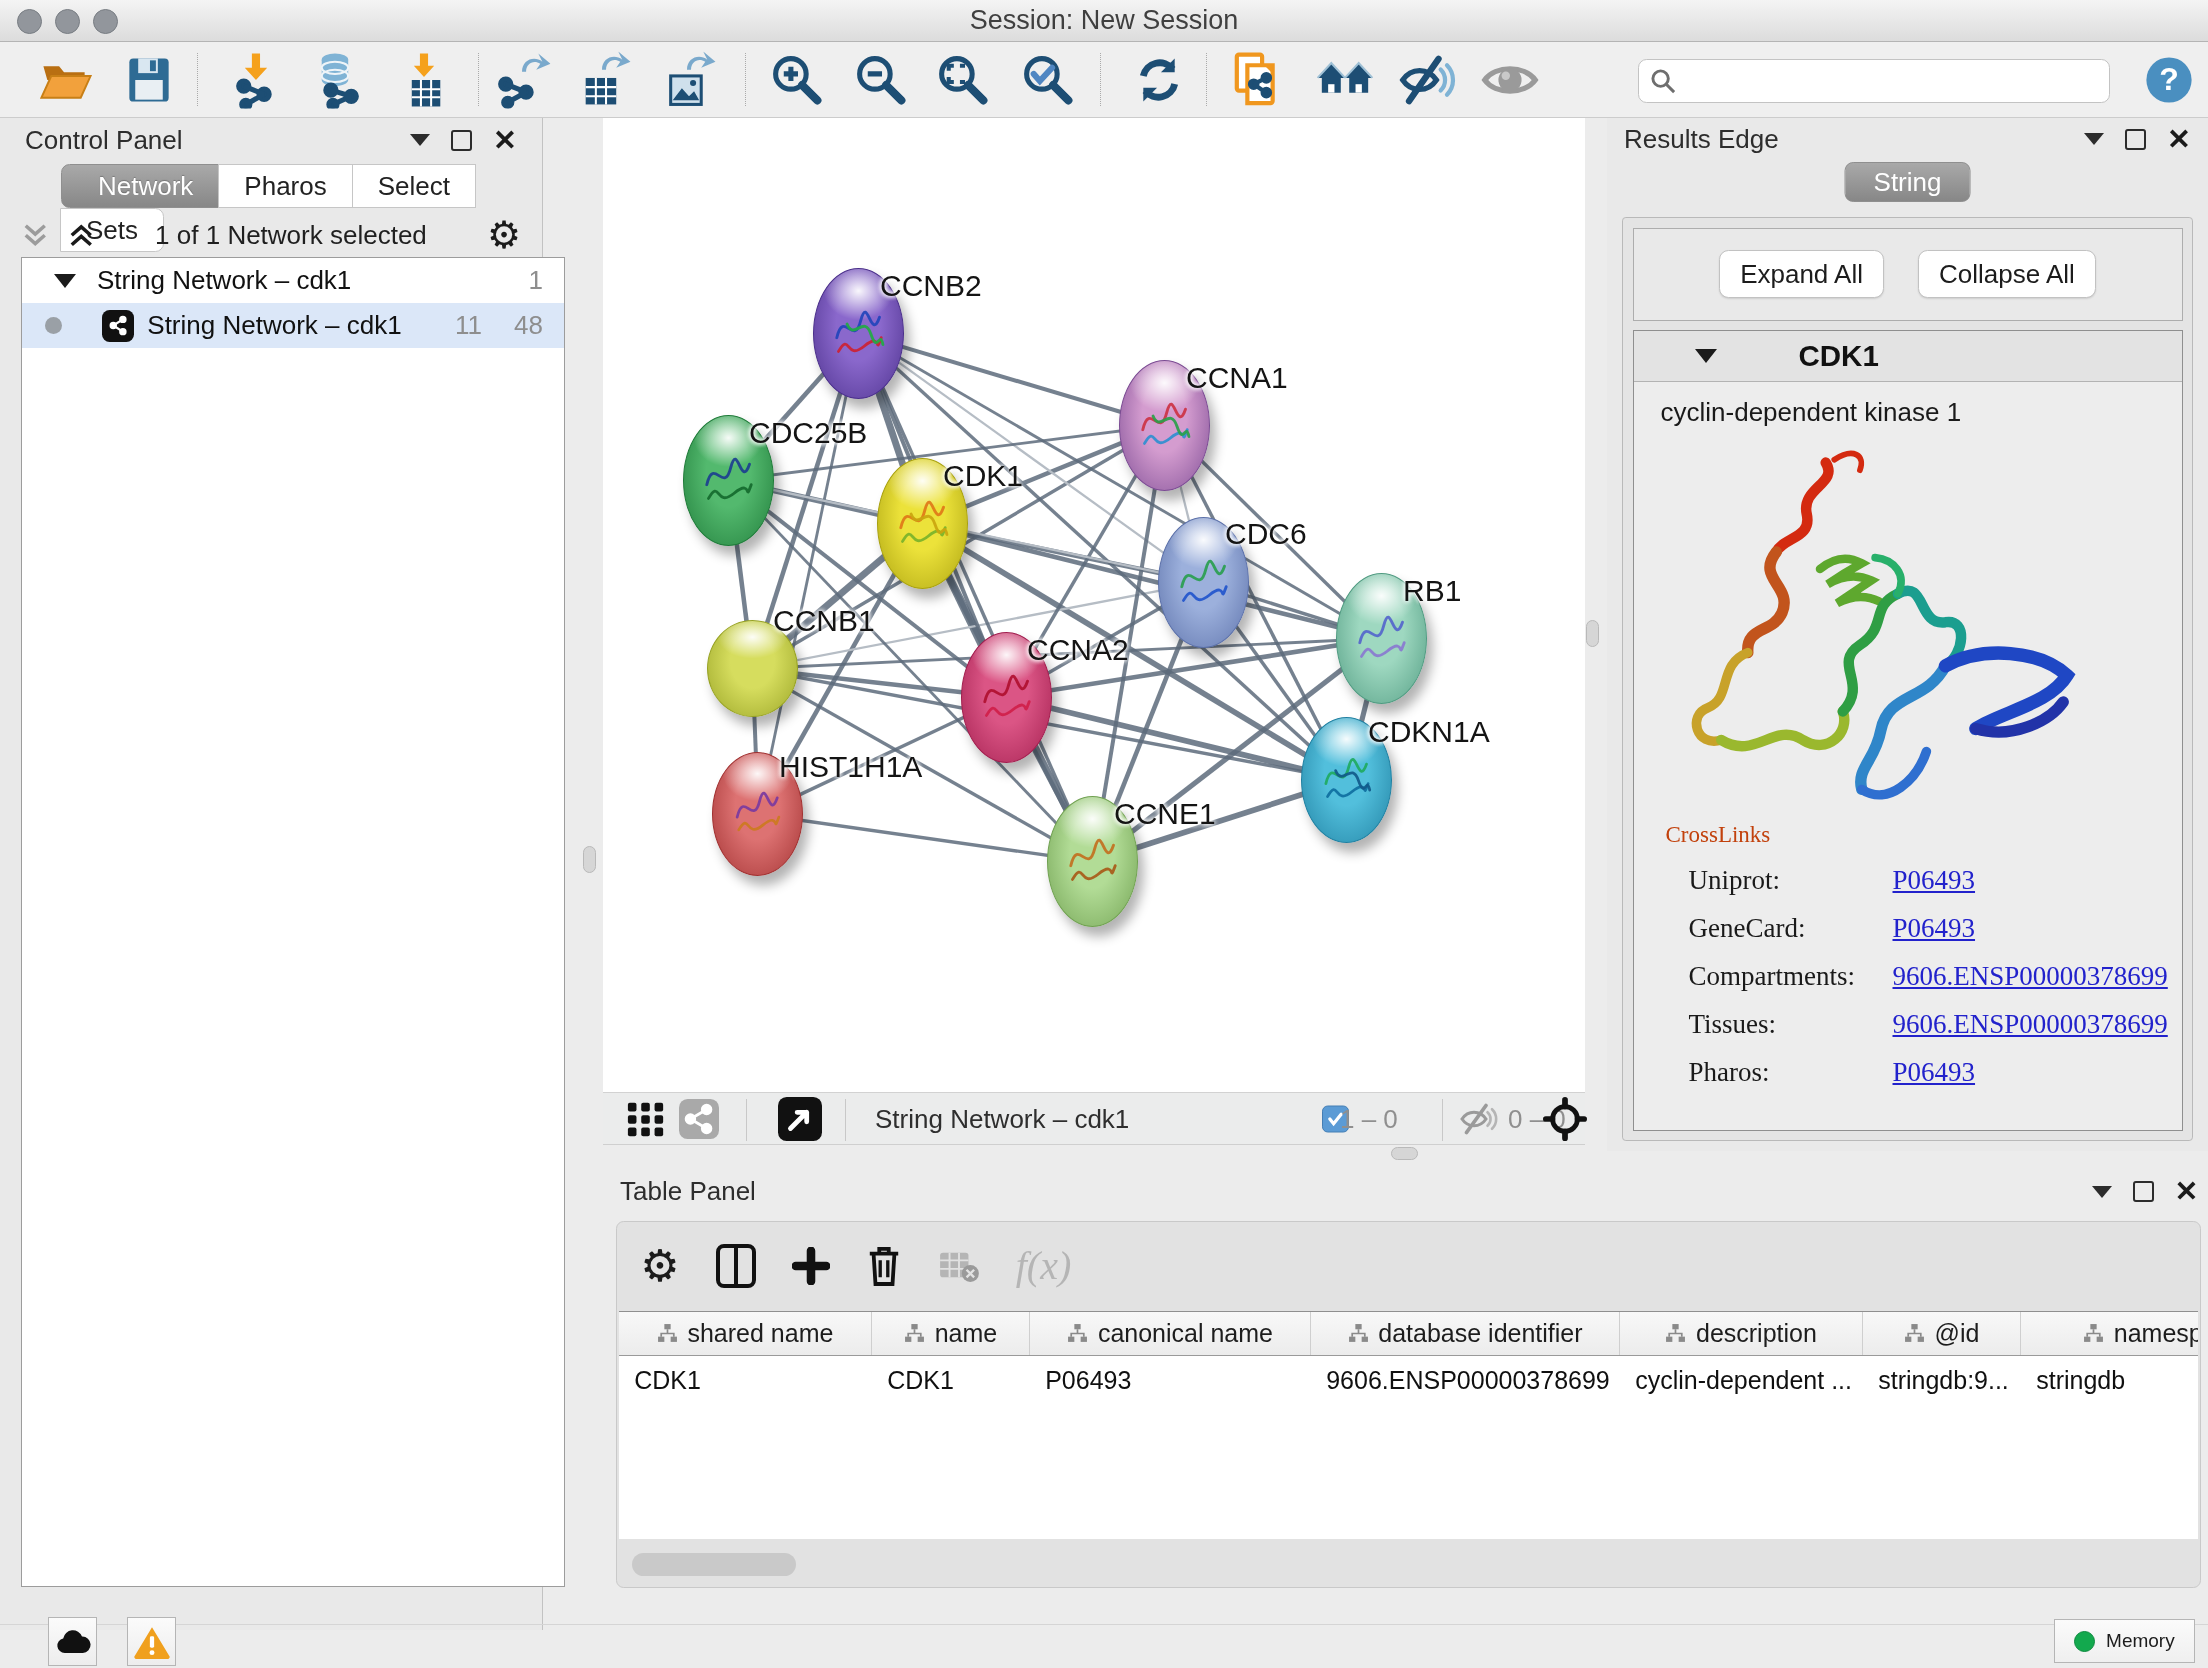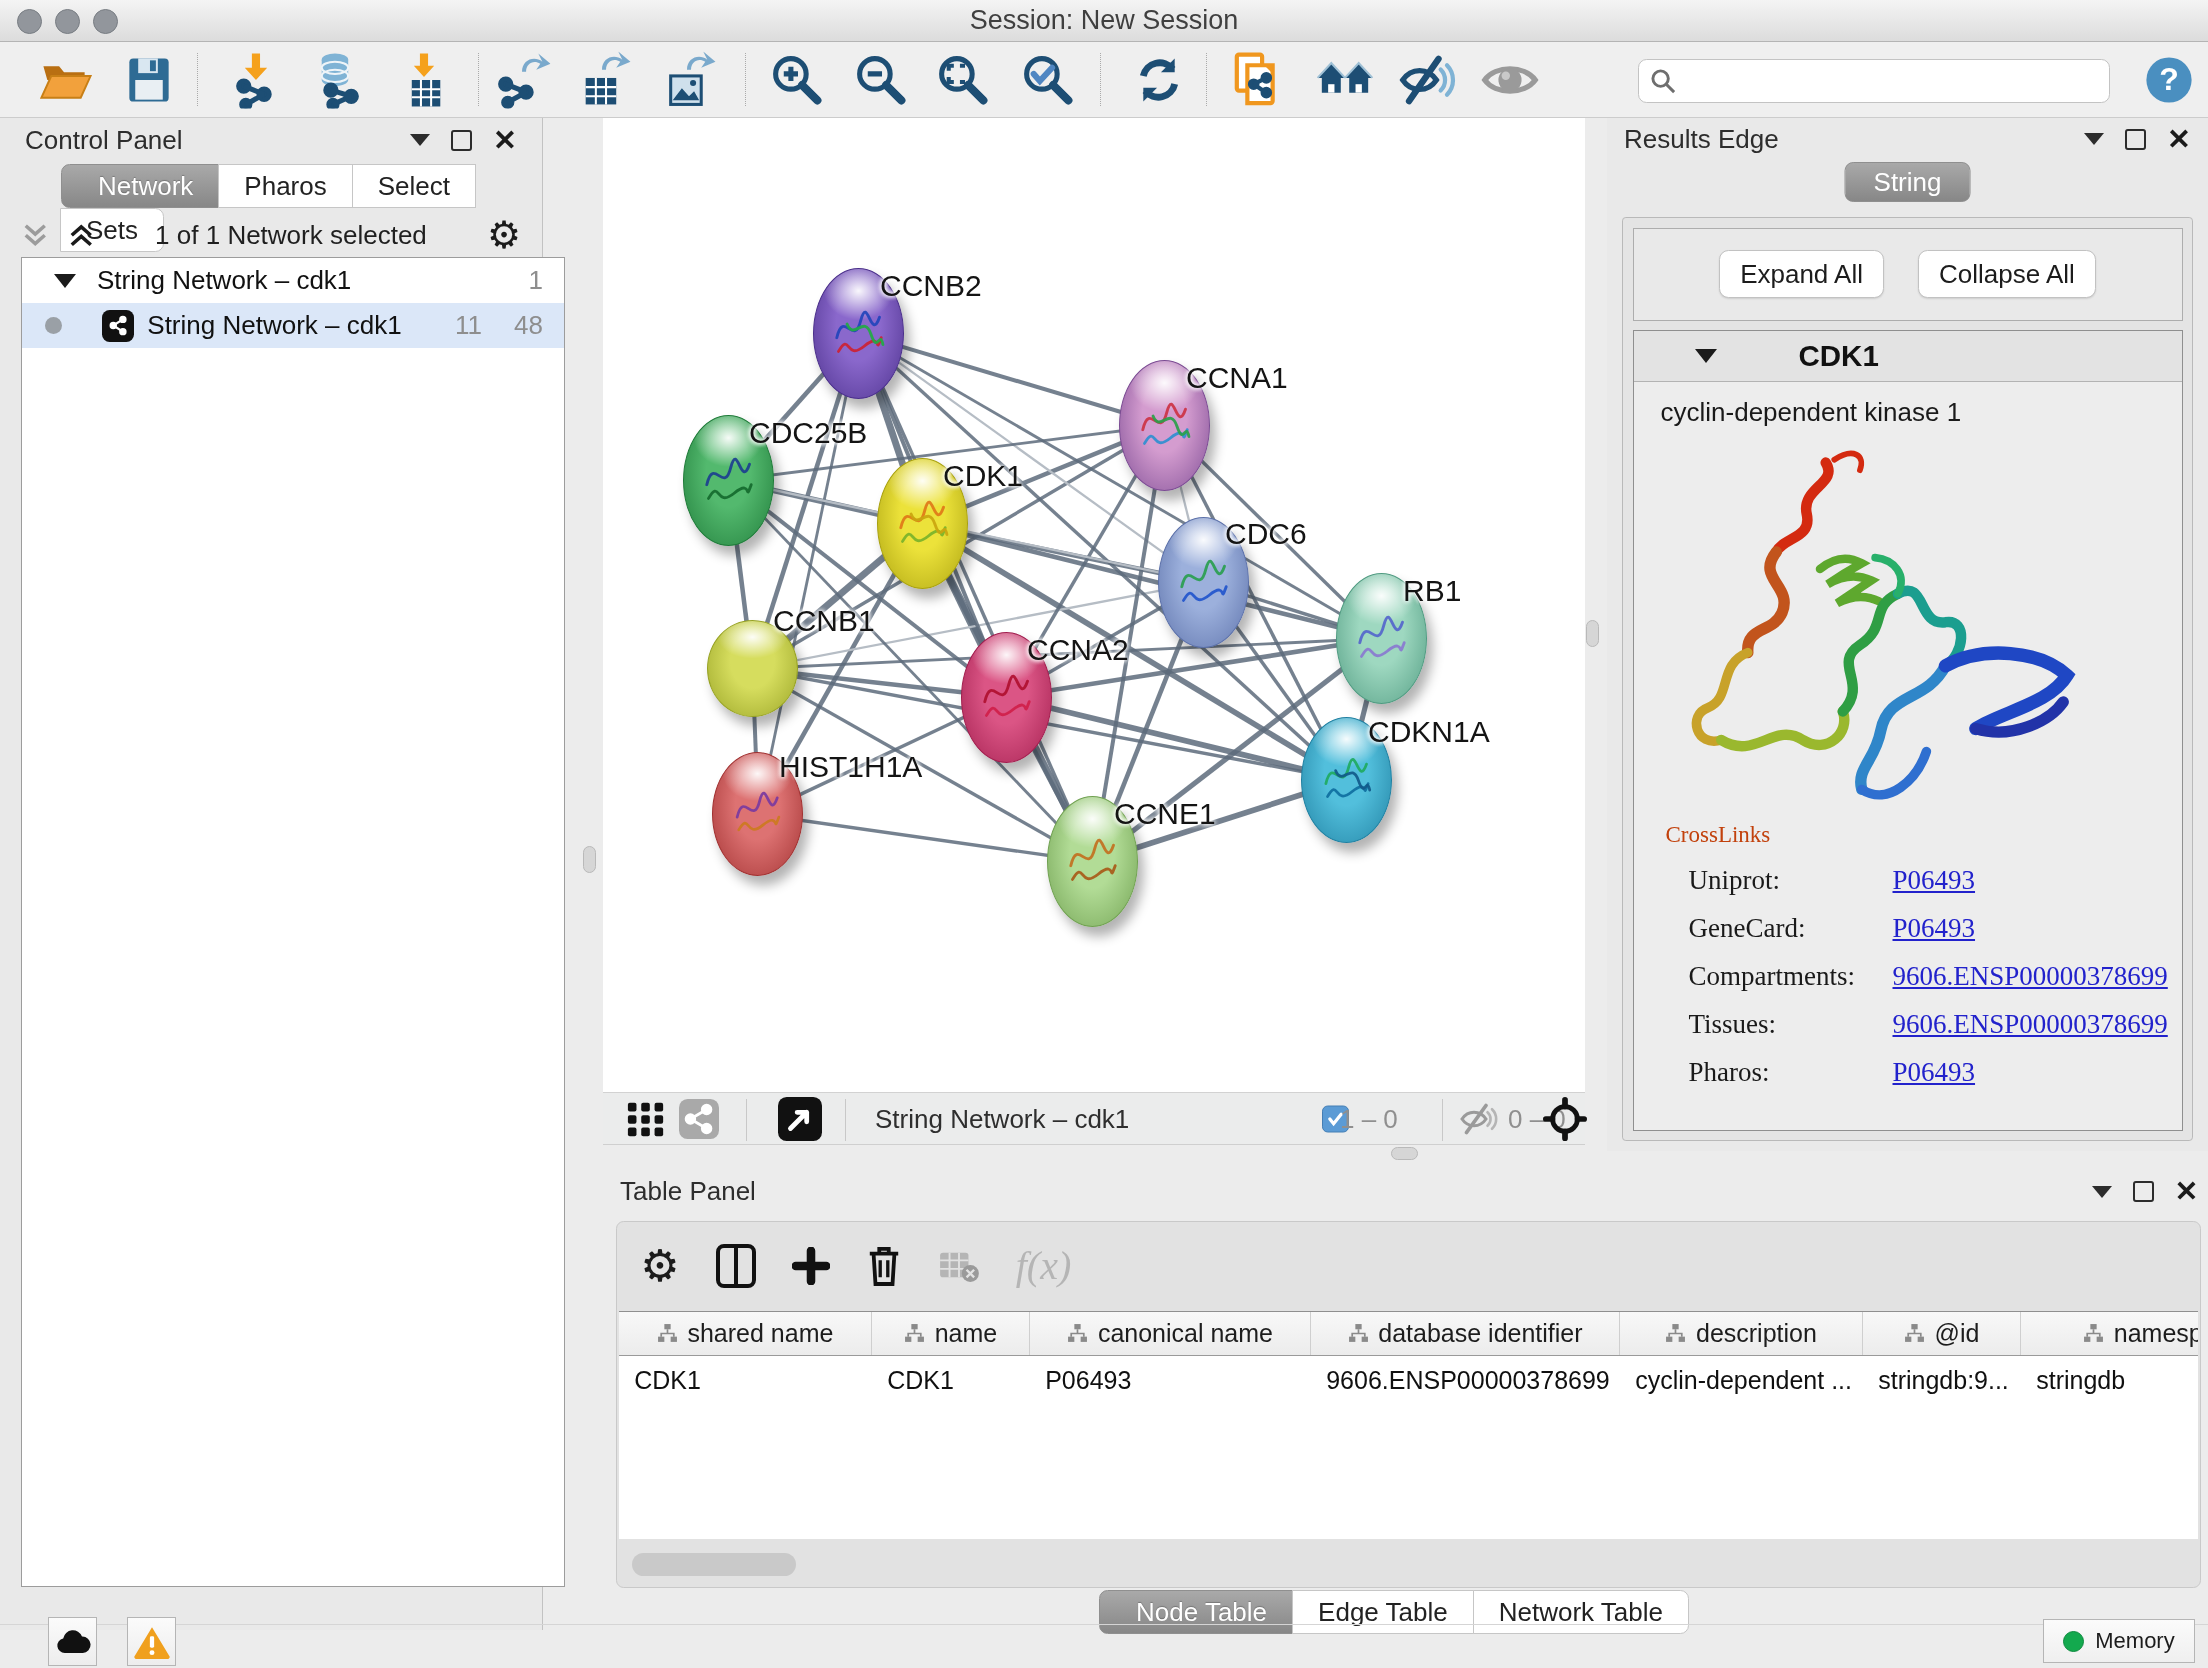--- a/index.html
+++ b/index.html
@@ -143,21 +143,21 @@
   #bt-tabs { position:absolute; left:1099px; top:1590px; }
 
   
   #statusbar { position:absolute; left:0; top:1624px; width:2208px; height:44px;
     border-top:1px solid #d5d5d5; }
   .sb-btn { position:absolute; top:1617px; width:49px; height:49px;
     background:linear-gradient(#fbfbfb,#ededed); border:1.9px solid #b5b5b5;
     display:flex; align-items:center; justify-content:center; }
   #memory-btn { position:absolute; right:13.3px; top:1619px; height:44px;
     background:linear-gradient(#fbfbfb,#efefef); border:1.9px solid #b5b5b5;
-    display:flex; align-items:center; gap:11.4px; padding:0 19px; font-size:22px; color:#1c1c1c; }
+    display:flex; align-items:center; gap:11.4px; padding:0 19px; font-size:19px; color:#1c1c1c; }
   .greendot { width:21px; height:21px; border-radius:50%; background:#13a94e; border:1px solid #0d8a3e; }
 </style>
 </head>
 <body>
 
 <div id="app">
 
   <div class="titlebar">
     <div class="tl r"></div>
     <div class="tl y"></div>
@@ -714,21 +714,20 @@
             <div class="td" style="width: 281px;">P06493</div>
             <div class="td" style="width: 309px;">9606.ENSP00000378699</div>
             <div class="td" style="width: 243px;">cyclin-dependent ...</div>
             <div class="td" style="width: 158px;">stringdb:9...</div>
             <div class="td" style="width: 285px;">stringdb</div>
           </div>
       </div>
       <div id="tp-hscroll"></div>
     </div>
   </div>
-  <div id="bt-tabs"><span class="seg sel">Node Table</span><span class="seg">Edge Table</span><span class="seg">Network Table</span></div>
 
   <div id="statusbar"></div>
   <div class="sb-btn" style="left:48px">
     <svg width="36" height="27" viewBox="0 0 44 32">
         <path d="M12 30a9 9 0 0 1-2-17.8A12 12 0 0 1 33 10a8 8 0 0 1 1 20z" fill="#111111"></path>
       </svg>
   </div>
   <div class="sb-btn" style="left:127px">
     <svg width="38" height="34" viewBox="0 0 52 48">
         <path d="M26 3L50 43a3 3 0 0 1-3 5H5a3 3 0 0 1-3-5z" fill="#f0a01e"></path>

